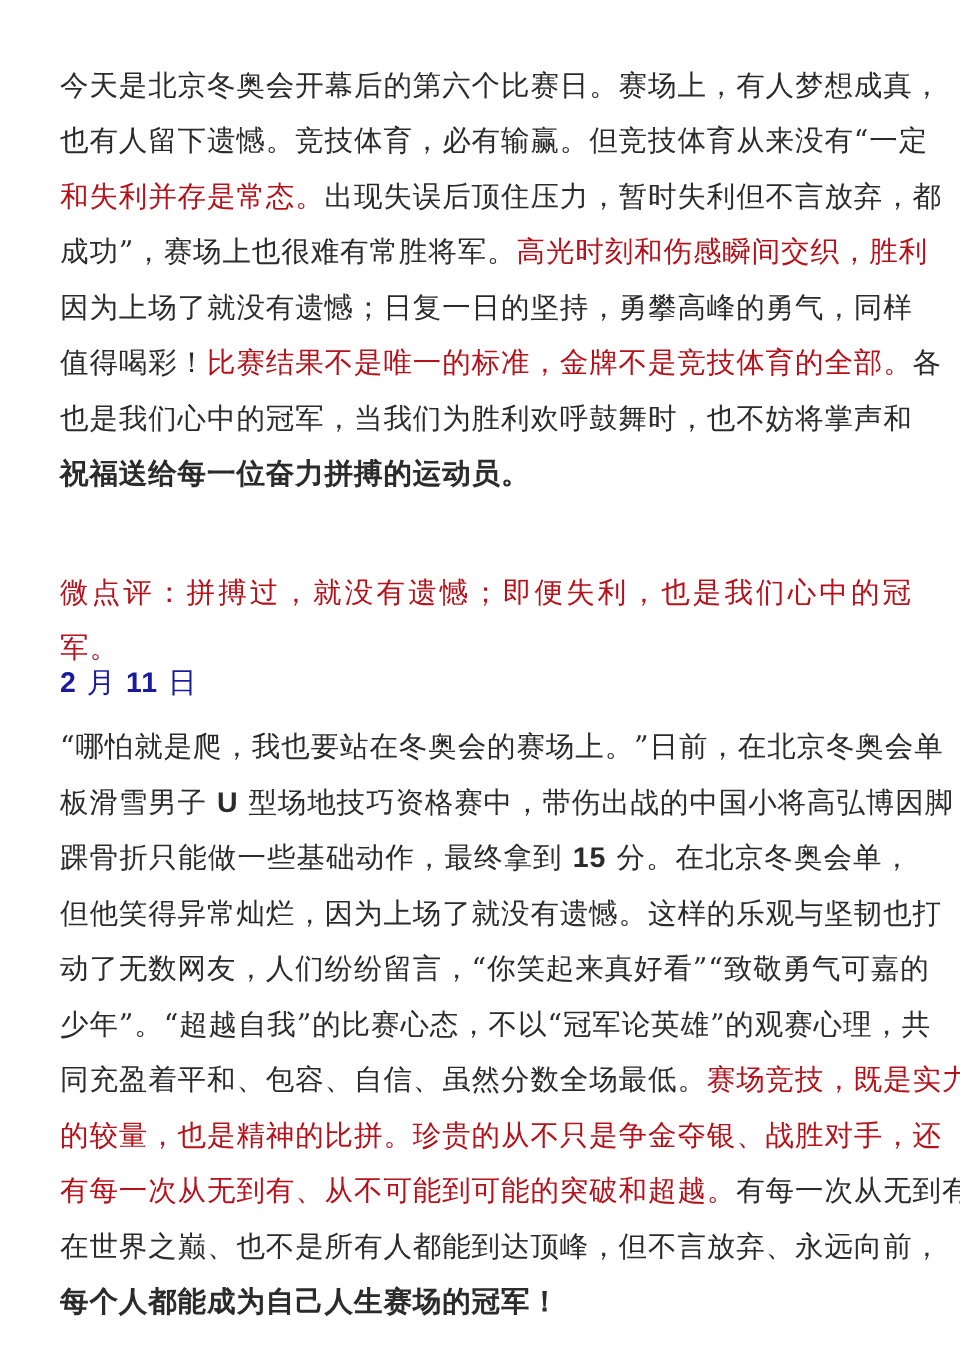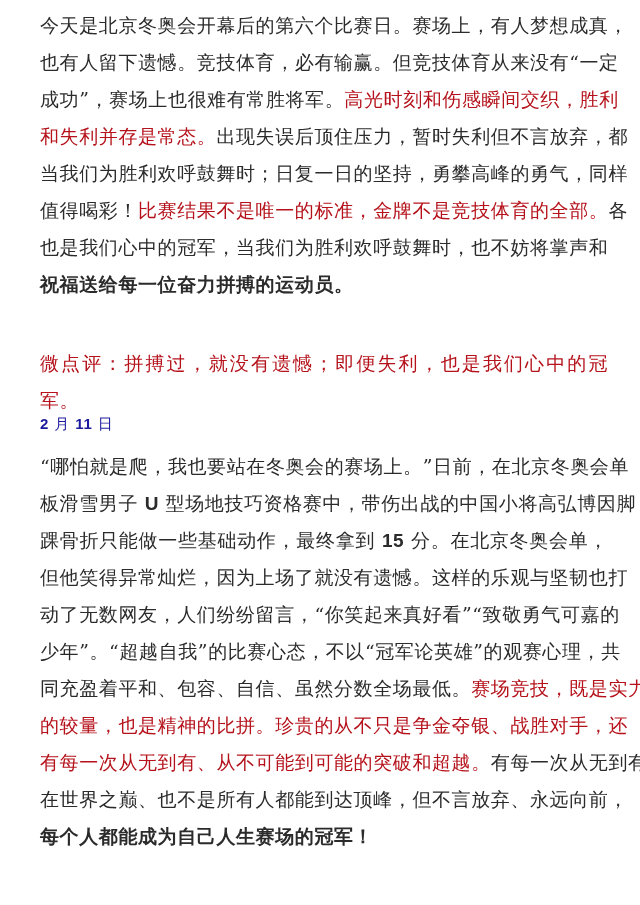--- a/index.html
+++ b/index.html
@@ -1,38 +1,38 @@
 <!DOCTYPE html>
 <html><head>
 <meta charset="utf-8">
 <style>
   html, body { margin:0; padding:0; background:#ffffff; }
   body { width:640px; height:905px; overflow:hidden; position:relative;
          font-family: "DejaVu Serif", "Liberation Serif", serif; color:#2b2b2b; }
   .para { position:absolute; left:40px; width:568px; font-size:19px; line-height:37px;
-          text-align:justify; letter-spacing:0.6px; }
+          text-align:justify; letter-spacing:0.6px;margin-top:32px; }
   .red { color:#b5121b; }
   .blue { color:#1a1a9c; }
   .num { font-family:"Liberation Sans", sans-serif; font-weight:bold; }
   .line { display:block; white-space:nowrap; text-align-last:justify; text-align:justify; }
   .line.last { text-align-last:left;font-weight:bold; }
   #p1 { top:7px; }
   #comment { top:345px; }
-  #date { top:405px; font-size:15px; }
+  #date { top:405px; font-size:19px; }
   #p2 { top:448px; }
 </style>
 </head>
 <body>
 
 <div id="p1" class="para">
     <span class="line"><span>今天是北京冬奥会开幕后的第六个比赛日。赛场上，有人梦想成真，</span></span>
     <span class="line"><span>也有人留下遗憾。竞技体育，必有输赢。但竞技体育从来没有“一定</span></span>
+    <span class="line"><span class="red">和失利并存是常态。</span><span>出现失误后顶住压力，暂时失利但不言放弃，都</span></span>
     <span class="line"><span>成功”，赛场上也很难有常胜将军。</span><span class="red">高光时刻和伤感瞬间交织，胜利</span></span>
-    <span class="line"><span class="red">和失利并存是常态。</span><span>出现失误后顶住压力，暂时失利但不言放弃，都</span></span>
-    <span class="line"><span>当我们为胜利欢呼鼓舞时；日复一日的坚持，勇攀高峰的勇气，同样</span></span>
+    <span class="line"><span>因为上场了就没有遗憾；日复一日的坚持，勇攀高峰的勇气，同样</span></span>
     <span class="line"><span>值得喝彩！</span><span class="red">比赛结果不是唯一的标准，金牌不是竞技体育的全部。</span><span>各</span></span>
     <span class="line"><span>也是我们心中的冠军，当我们为胜利欢呼鼓舞时，也不妨将掌声和</span></span>
     <span class="line last"><span>祝福送给每一位奋力拼搏的运动员。</span></span>
   </div>
 
 <div id="comment" class="para red">
   <span>微点评：拼搏过，就没有遗憾；即便失利，也是我们心中的冠军。</span>
 </div>
 
 <div id="date" class="para blue">

